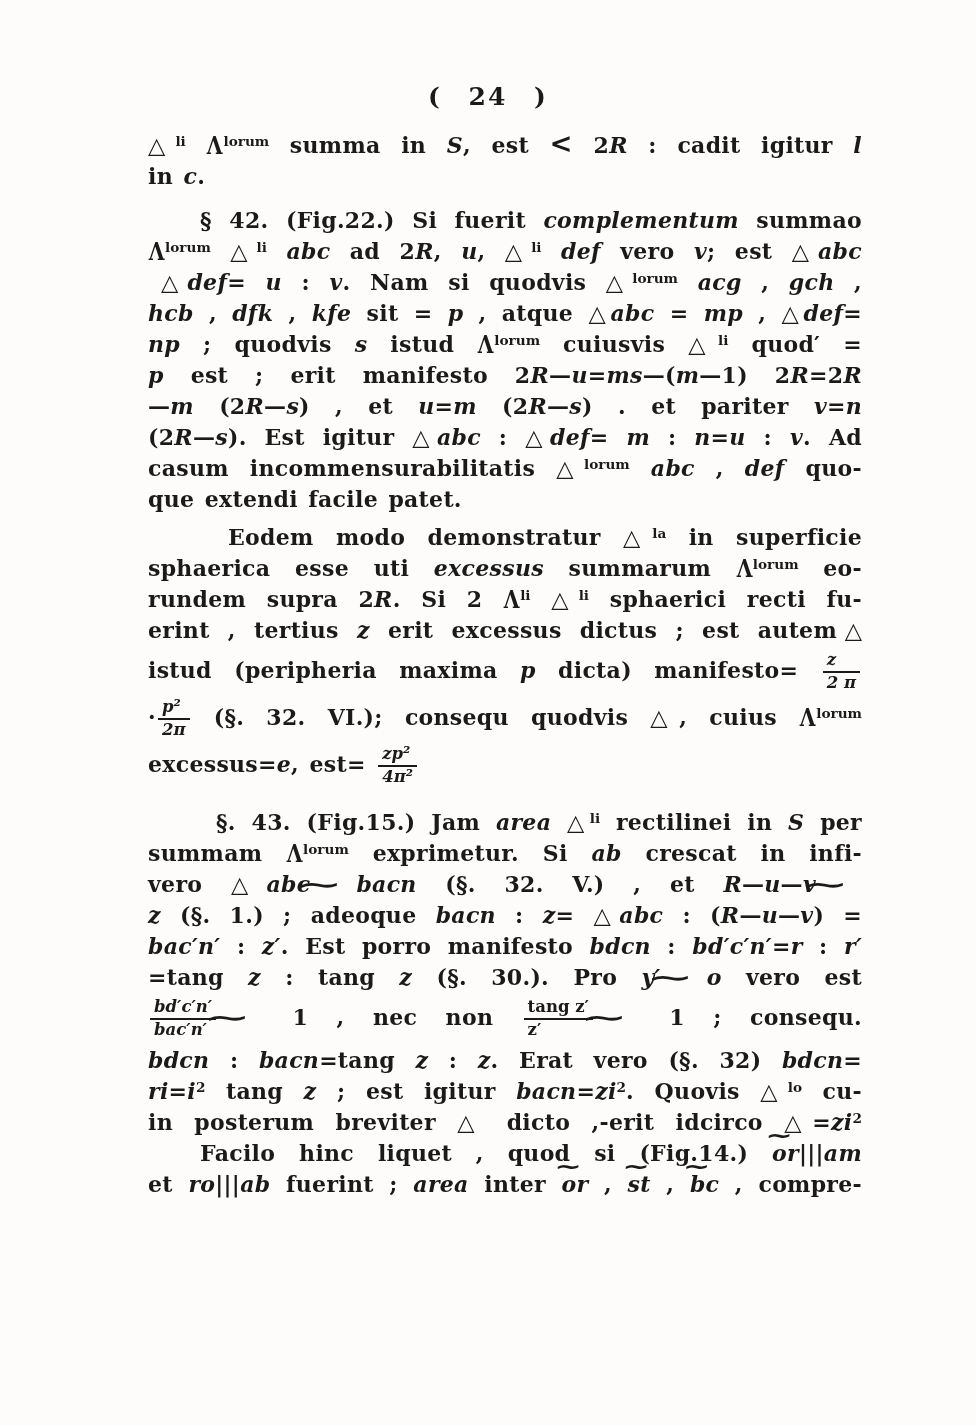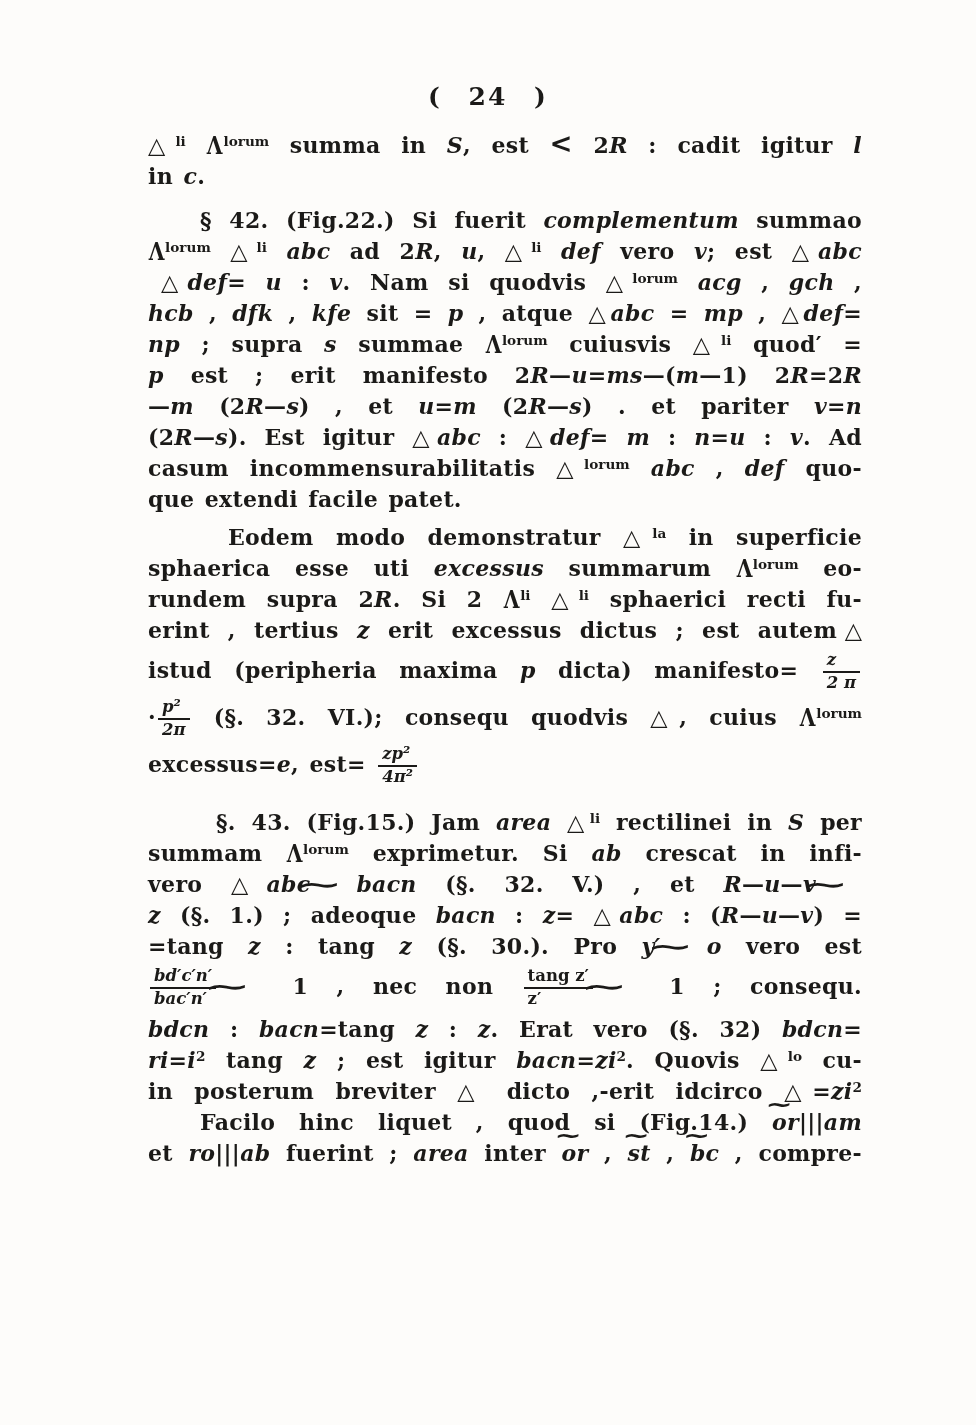--- a/index.html
+++ b/index.html
@@ -64,37 +64,38 @@
 
 <div class="page">
   <div class="pagenum">( 24 )</div>
   <div class="textblock">
       <div class="line j"><span class="tri">△</span><sup>li</sup><span class="r"> </span><span class="ang">Λ</span><sup>lorum</sup><span class="r"> summa in </span><span class="it">S</span><span class="r">, est </span><span class="big">&lt;</span><span class="r"> 2</span><span class="it">R</span><span class="r"> :  cadit  igitur  </span><span class="it">l</span></div>
       <div class="line nj"><span class="r">in </span><span class="it">c</span><span class="r">.</span></div>
       <div class="line j ind1 pgap1"><span class="r">§  42.  (Fig.22.)  Si  fuerit  </span><span class="it">complementum</span><span class="r">  summao</span></div>
       <div class="line j"><span class="ang">Λ</span><sup>lorum</sup><span class="r"> </span><span class="tri">△</span><sup>li</sup><span class="r"> </span><span class="it">abc</span><span class="r"> ad 2</span><span class="it">R</span><span class="r">, </span><span class="it">u</span><span class="r">, </span><span class="tri">△</span><sup>li</sup><span class="r"> </span><span class="it">def</span><span class="r"> vero </span><span class="it">v</span><span class="r">; est </span><span class="tri">△</span><span class="it">abc</span></div>
       <div class="line j ind0b"><span class="tri">△</span><span class="it">def</span><span class="r">= </span><span class="it">u</span><span class="r"> : </span><span class="it">v</span><span class="r">.  Nam  si  quodvis  </span><span class="tri">△</span><sup>lorum</sup><span class="r"> </span><span class="it">acg</span><span class="r"> , </span><span class="it">gch</span><span class="r"> ,</span></div>
       <div class="line j"><span class="it">hcb</span><span class="r"> , </span><span class="it">dfk</span><span class="r"> , </span><span class="it">kfe</span><span class="r"> sit = </span><span class="it">p</span><span class="r"> ,  atque  </span><span class="tri">△</span><span class="it">abc</span><span class="r"> = </span><span class="it">mp</span><span class="r"> ,  </span><span class="tri">△</span><span class="it">def</span><span class="r">=</span></div>
-      <div class="line j"><span class="it">np</span><span class="r"> ;  supra  </span><span class="it">s</span><span class="r">  summae  </span><span class="ang">Λ</span><sup>lorum</sup><span class="r">  cuiusvis  </span><span class="tri">△</span><sup>li</sup><span class="r">  quod′ =</span></div>
+      <div class="line j"><span class="it">np</span><span class="r"> ;  quodvis  </span><span class="it">s</span><span class="r">  istud  </span><span class="ang">Λ</span><sup>lorum</sup><span class="r">  cuiusvis  </span><span class="tri">△</span><sup>li</sup><span class="r">  quod′ =</span></div>
       <div class="line j"><span class="it">p</span><span class="r"> est ; erit manifesto  2</span><span class="it">R</span><span class="r">—</span><span class="it">u</span><span class="r">=</span><span class="it">ms</span><span class="r">—(</span><span class="it">m</span><span class="r">—1) 2</span><span class="it">R</span><span class="r">=2</span><span class="it">R</span></div>
       <div class="line j"><span class="r">—</span><span class="it">m</span><span class="r"> (2</span><span class="it">R</span><span class="r">—</span><span class="it">s</span><span class="r">) ,  et  </span><span class="it">u</span><span class="r">=</span><span class="it">m</span><span class="r">  (2</span><span class="it">R</span><span class="r">—</span><span class="it">s</span><span class="r">) .  et  pariter  </span><span class="it">v</span><span class="r">=</span><span class="it">n</span></div>
       <div class="line j"><span class="r">(2</span><span class="it">R</span><span class="r">—</span><span class="it">s</span><span class="r">). Est igitur </span><span class="tri">△</span><span class="it">abc</span><span class="r"> : </span><span class="tri">△</span><span class="it">def</span><span class="r">= </span><span class="it">m</span><span class="r"> : </span><span class="it">n</span><span class="r">=</span><span class="it">u</span><span class="r"> : </span><span class="it">v</span><span class="r">. Ad</span></div>
       <div class="line j"><span class="r">casum  incommensurabilitatis </span><span class="tri">△</span><sup>lorum</sup><span class="r"> </span><span class="it">abc</span><span class="r"> , </span><span class="it">def</span><span class="r"> quo-</span></div>
       <div class="line nj"><span class="r">que extendi facile patet.</span></div>
       <div class="line j ind2 pgap2"><span class="r">Eodem  modo  demonstratur  </span><span class="tri">△</span><sup>la</sup><span class="r">  in  superficie</span></div>
       <div class="line j"><span class="r">sphaerica esse uti </span><span class="it">excessus</span><span class="r">  summarum  </span><span class="ang">Λ</span><sup>lorum</sup><span class="r">  eo-</span></div>
       <div class="line j"><span class="r">rundem  supra  2</span><span class="it">R</span><span class="r">.  Si 2 </span><span class="ang">Λ</span><sup>li</sup><span class="r"> </span><span class="tri">△</span><sup>li</sup><span class="r"> sphaerici  recti  fu-</span></div>
       <div class="line j"><span class="r">erint ,  tertius  </span><span class="it">z</span><span class="r">  erit  excessus  dictus ;  est  autem</span><span class="tri">△</span></div>
       <div class="line j tall"><span class="r">istud  (peripheria  maxima  </span><span class="it">p</span><span class="r">  dicta)  manifesto= </span><span class="fr it"><span class="n">z</span><span class="d">2 π</span></span></div>
       <div class="line j tall"><span class="r">·</span><span class="fr it"><span class="n">p²</span><span class="d">2π</span></span><span class="r"> (§. 32. VI.);  consequ  quodvis  </span><span class="tri">△</span><span class="r">,  cuius  </span><span class="ang">Λ</span><sup>lorum</sup></div>
       <div class="line nj tall"><span class="r">excessus=</span><span class="it">e</span><span class="r">,  est=  </span><span class="fr it"><span class="n">zp²</span><span class="d">4π²</span></span></div>
       <div class="line j ind3 pgap3"><span class="r">§. 43. (Fig.15.) Jam </span><span class="it">area</span><span class="r"> </span><span class="tri">△</span><sup>li</sup><span class="r"> rectilinei in </span><span class="it">S</span><span class="r"> per</span></div>
       <div class="line j"><span class="r">summam  </span><span class="ang">Λ</span><sup>lorum</sup><span class="r"> exprimetur.  Si  </span><span class="it">ab</span><span class="r"> crescat in  infi-</span></div>
       <div class="line j"><span class="r">vero  </span><span class="tri">△</span><span class="it">abc</span><span class="curw"><span class="cur">∼</span></span><span class="it">bacn</span><span class="r"> (§. 32. V.) , et </span><span class="it">R</span><span class="r">—</span><span class="it">u</span><span class="r">—</span><span class="it">v</span><span class="curw"><span class="cur">∼</span></span></div>
       <div class="line j"><span class="it">z</span><span class="r"> (§. 1.) ;  adeoque  </span><span class="it">bacn</span><span class="r"> : </span><span class="it">z</span><span class="r">= </span><span class="tri">△</span><span class="it">abc</span><span class="r"> : (</span><span class="it">R</span><span class="r">—</span><span class="it">u</span><span class="r">—</span><span class="it">v</span><span class="r">) =</span></div>
+      <div class="line j"><span class="it">bac′n′</span><span class="r"> : </span><span class="it">z′</span><span class="r">. Est  porro  manifesto  </span><span class="it">bdcn</span><span class="r"> : </span><span class="it">bd′c′n′</span><span class="r">=</span><span class="it">r</span><span class="r"> : </span><span class="it">r′</span></div>
       <div class="line j"><span class="r">=tang </span><span class="it">z</span><span class="r"> : tang </span><span class="it">z</span><span class="r"> (§. 30.). Pro </span><span class="it">y′</span><span class="curw"><span class="cur">∼</span></span><span class="it">o</span><span class="r"> vero est</span></div>
       <div class="line j tall"><span class="fr it"><span class="n">bd′c′n′</span><span class="d">bac′n′</span></span><span class="curw"><span class="cur">∼</span></span><span class="r"> 1 ,  nec  non  </span><span class="fr"><span class="n">tang z′</span><span class="d">z′</span></span><span class="curw"><span class="cur">∼</span></span><span class="r"> 1 ;  consequ.</span></div>
       <div class="line j"><span class="it">bdcn</span><span class="r"> : </span><span class="it">bacn</span><span class="r">=tang </span><span class="it">z</span><span class="r"> : </span><span class="it">z</span><span class="r">.  Erat  vero  (§. 32)  </span><span class="it">bdcn</span><span class="r">=</span></div>
       <div class="line j"><span class="it">ri</span><span class="r">=</span><span class="it">i</span><sup>2</sup><span class="r"> tang </span><span class="it">z</span><span class="r"> ; est igitur </span><span class="it">bacn</span><span class="r">=</span><span class="it">zi</span><sup>2</sup><span class="r">. Quovis </span><span class="tri">△</span><sup>lo</sup><span class="r"> cu-</span></div>
       <div class="line j"><span class="r">in posterum  breviter  </span><span class="tri">△</span><span class="r"> dicto ,-erit idcirco </span><span class="tri">△</span><span class="r">=</span><span class="it">zi</span><sup>2</sup></div>
       <div class="line j ind1"><span class="r">Facilo  hinc  liquet ,  quod  si  (Fig.14.)  </span><span class="ov"><span class="ovm">~</span><span class="it">or</span></span><span class="r">|||</span><span class="it">am</span></div>
       <div class="line j"><span class="r">et </span><span class="it">ro</span><span class="r">|||</span><span class="it">ab</span><span class="r"> fuerint ; </span><span class="it">area</span><span class="r"> inter </span><span class="ov"><span class="ovm">~</span><span class="it">or</span></span><span class="r"> , </span><span class="ov"><span class="ovm">~</span><span class="it">st</span></span><span class="r"> , </span><span class="ov"><span class="ovm">~</span><span class="it">bc</span></span><span class="r"> , compre-</span></div>
     </div>
 </div>
 

